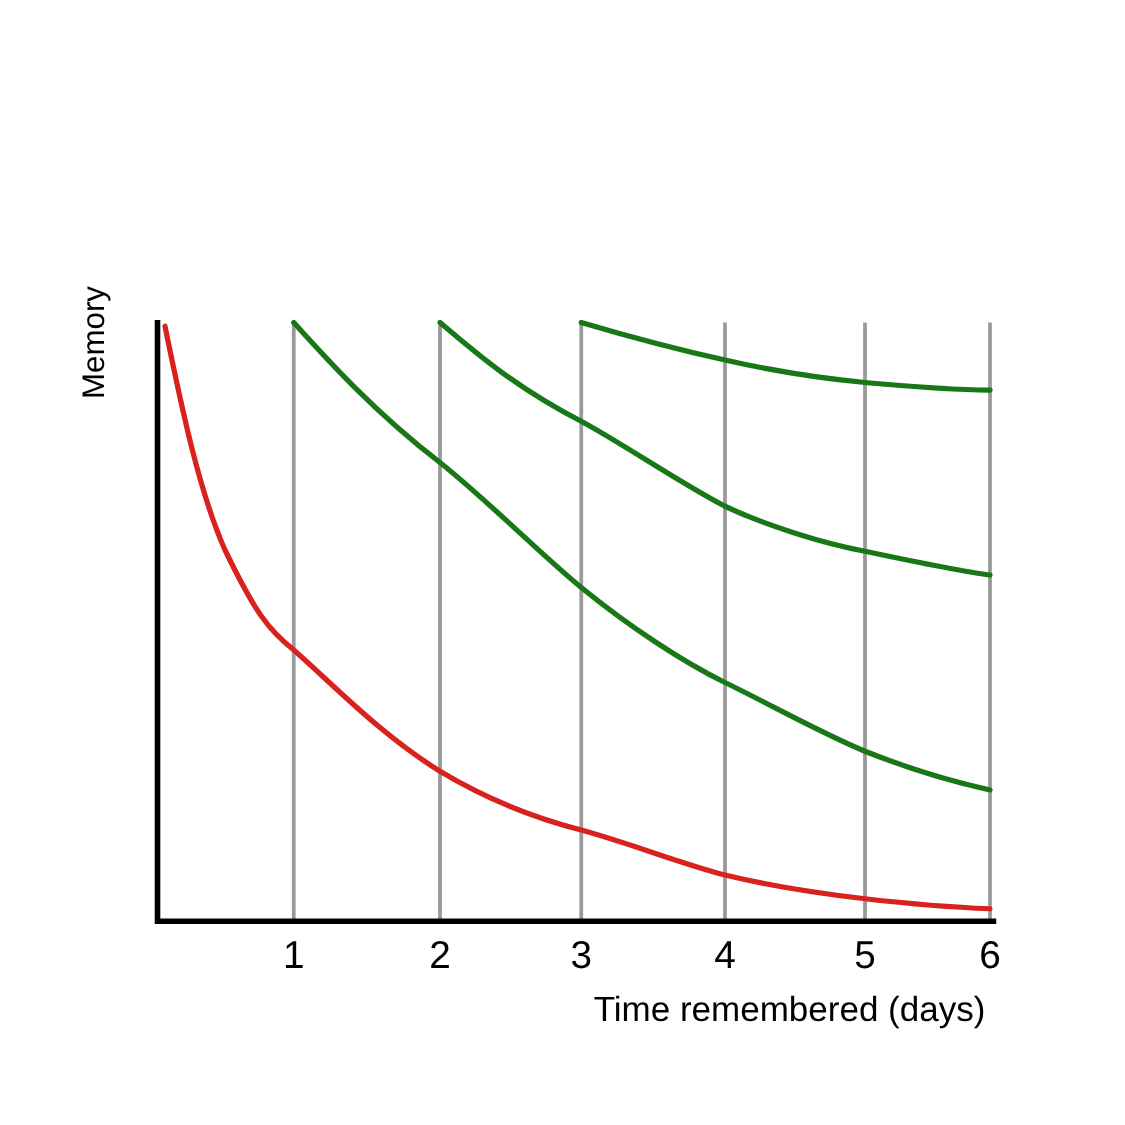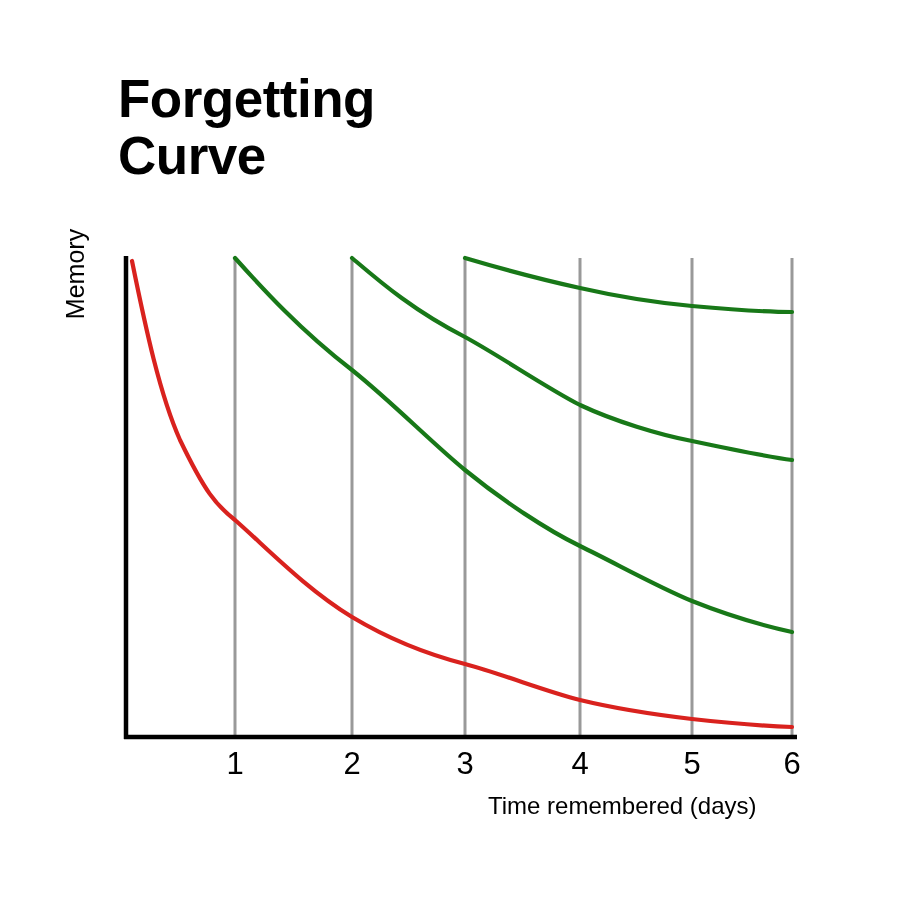--- a/index.html
+++ b/index.html
@@ -44,23 +44,23 @@
     position: absolute;
     font-size: 31px;
     font-weight: 400;
     color: #000000;
     text-align: center;
     width: 60px;
     line-height: 1;
   }
   #xaxis-title {
     position: absolute;
-    left: 488px;
+    left: 475px;
     top: 792px;
-    font-size: 24px;
+    font-size: 28px;
     font-weight: 400;
     color: #000000;
     white-space: nowrap;
   }
   #yaxis-title {
     position: absolute;
     left: -3px;
     top: 258px;
     width: 160px;
     height: 32px;
@@ -71,22 +71,20 @@
     color: #000000;
     text-align: center;
     white-space: nowrap;
   }
 </style>
 </head>
 <body>
 
 <div id="figure">
 
-  <div id="chart-title">Forgetting
-Curve</div>
 
   <svg id="plot-svg" viewBox="0 0 900 900" xmlns="http://www.w3.org/2000/svg">
 
     <g>
       <line x1="235" y1="258" x2="235" y2="737" stroke="#999999" stroke-width="3"></line>
       <line x1="352" y1="258" x2="352" y2="737" stroke="#999999" stroke-width="3"></line>
       <line x1="465" y1="258" x2="465" y2="737" stroke="#999999" stroke-width="3"></line>
       <line x1="580" y1="258" x2="580" y2="737" stroke="#999999" stroke-width="3"></line>
       <line x1="692" y1="258" x2="692" y2="737" stroke="#999999" stroke-width="3"></line>
       <line x1="792" y1="258" x2="792" y2="737" stroke="#999999" stroke-width="3"></line>

